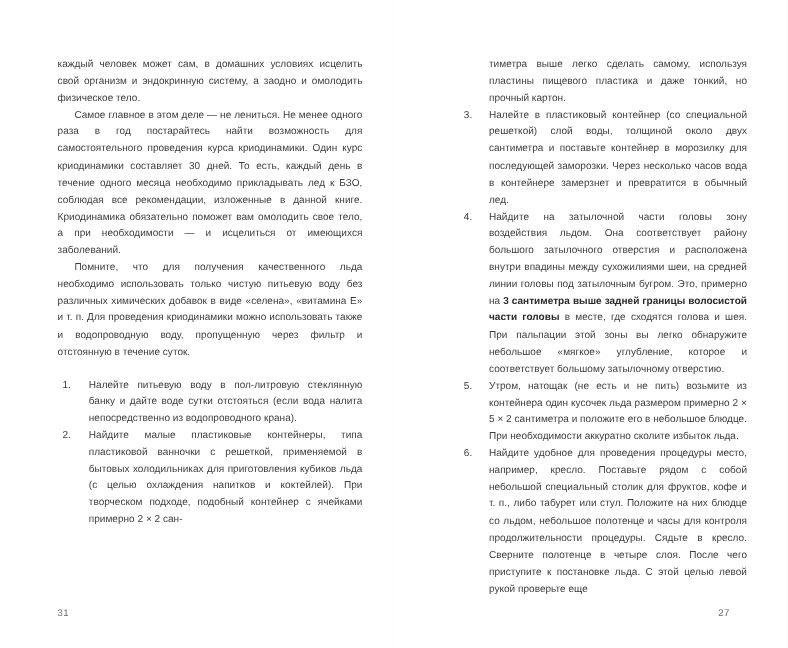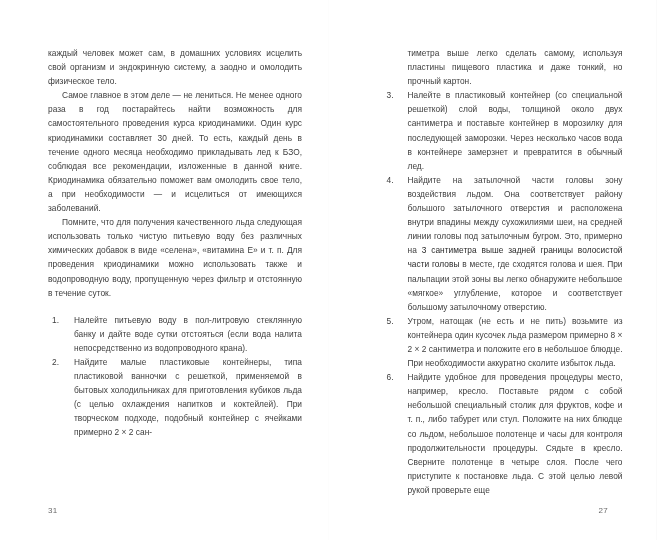--- a/index.html
+++ b/index.html
@@ -85,21 +85,21 @@
     padding-left: 21px;
   }
   .page-right li.step .num {
     left: 0;
   }
   .cont-indent {
     padding-left: 21px;
     text-align: justify;
   }
   .bold {
-    font-weight: normal;
+    font-weight: bold;
     color: #2a2a2a;
   }
   .folio {
     position: absolute;
     bottom: 25px;
     font-size: 8px;
     color: #6a6a6a;
     letter-spacing: 0.3px;
   }
   .folio-left { left: 48px; }
@@ -129,21 +129,21 @@
 
 <div class="spread">
 
   <div class="edge-line l"></div>
 
   <div class="page page-left">
     <div class="text-col">
 
       <p class="para cont">каждый человек может сам, в домашних условиях исцелить свой организм и эндокринную систему, а заодно и омолодить физическое тело.</p>
       <p class="para">Самое главное в этом деле — не лениться. Не менее одного раза в год постарайтесь найти возможность для самостоятельного проведения курса криодинамики. Один курс криодинамики составляет 30 дней. То есть, каждый день в течение одного месяца необходимо прикладывать лед к БЗО, соблюдая все рекомендации, изложенные в данной книге. Криодинамика обязательно поможет вам омолодить свое тело, а при необходимости — и исцелиться от имеющихся заболеваний.</p>
-      <p class="para">Помните, что для получения качественного льда следующая использовать только чистую питьевую воду без различных химических добавок в виде «селена», «витамина Е» и т. п. Для проведения криодинамики можно использовать также и водопроводную воду, пропущенную через фильтр и отстоянную в течение суток.</p>
+      <p class="para">Помните, что для получения качественного льда необходимо использовать только чистую питьевую воду без различных химических добавок в виде «селена», «витамина Е» и т. п. Для проведения криодинамики можно использовать также и водопроводную воду, пропущенную через фильтр и отстоянную в течение суток.</p>
 
       <ol class="steps first-list">
         <li class="step">
           <span class="num">1.</span>
           <span>Налейте питьевую воду в пол-литровую стеклянную банку и дайте воде сутки отстояться (если вода налита непосредственно из водопроводного крана).</span>
         </li>
         <li class="step">
           <span class="num">2.</span>
           <span>Найдите малые пластиковые контейнеры, типа пластиковой ванночки с решеткой, применяемой в бытовых холодильниках для приготовления кубиков льда (с целью охлаждения напитков и коктейлей). При творческом подходе, подобный контейнер с ячейками примерно 2 × 2 сан-</span>
         </li>
@@ -164,21 +164,21 @@
         <li class="step">
           <span class="num">3.</span>
           <span>Налейте в пластиковый контейнер (со специальной решеткой) слой воды, толщиной около двух сантиметра и поставьте контейнер в морозилку для последующей заморозки. Через несколько часов вода в контейнере замерзнет и превратится в обычный лед.</span>
         </li>
         <li class="step">
           <span class="num">4.</span>
           <span>Найдите на затылочной части головы зону воздействия льдом. Она соответствует району большого затылочного отверстия и расположена внутри впадины между сухожилиями шеи, на средней линии головы под затылочным бугром. Это, примерно на </span><span class="bold">3 сантиметра выше задней границы волосистой части головы</span><span> в месте, где сходятся голова и шея. При пальпации этой зоны вы легко обнаружите небольшое «мягкое» углубление, которое и соответствует большому затылочному отверстию.</span>
         </li>
         <li class="step">
           <span class="num">5.</span>
-          <span>Утром, натощак (не есть и не пить) возьмите из контейнера один кусочек льда размером примерно 8 × 2 × 2 сантиметра и положите его в небольшое блюдце. При необходимости аккуратно сколите избыток льда.</span>
+          <span>Утром, натощак (не есть и не пить) возьмите из контейнера один кусочек льда размером примерно 2 × 5 × 2 сантиметра и положите его в небольшое блюдце. При необходимости аккуратно сколите избыток льда.</span>
         </li>
         <li class="step">
           <span class="num">6.</span>
           <span>Найдите удобное для проведения процедуры место, например, кресло. Поставьте рядом с собой небольшой специальный столик для фруктов, кофе и т. п., либо табурет или стул. Положите на них блюдце со льдом, небольшое полотенце и часы для контроля продолжительности процедуры. Сядьте в кресло. Сверните полотенце в четыре слоя. После чего приступите к постановке льда. С этой целью левой рукой проверьте еще</span>
         </li>
       </ol>
 
     </div>
     <div class="folio folio-right">27</div>
   </div>

